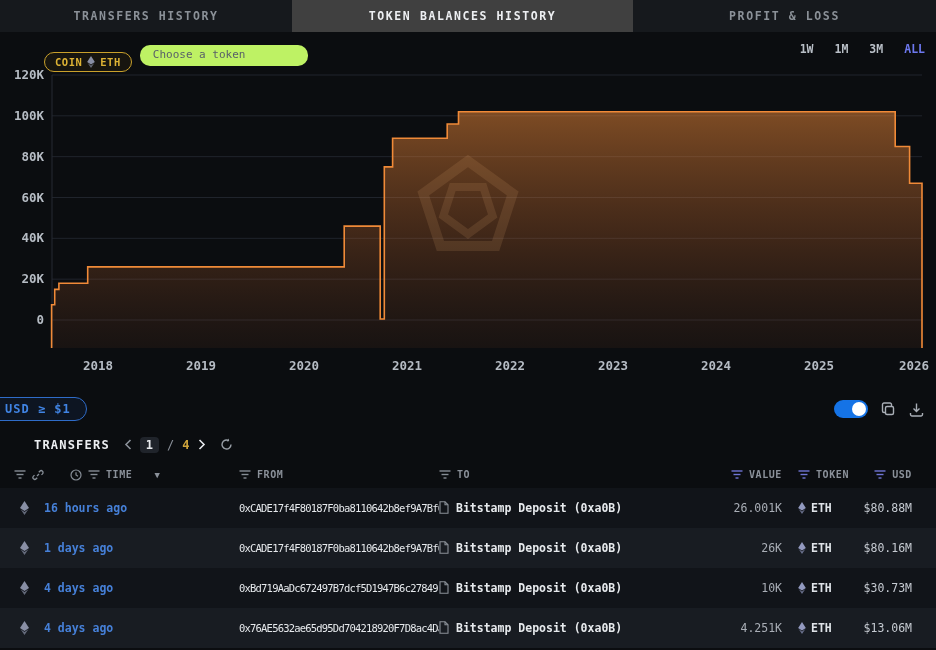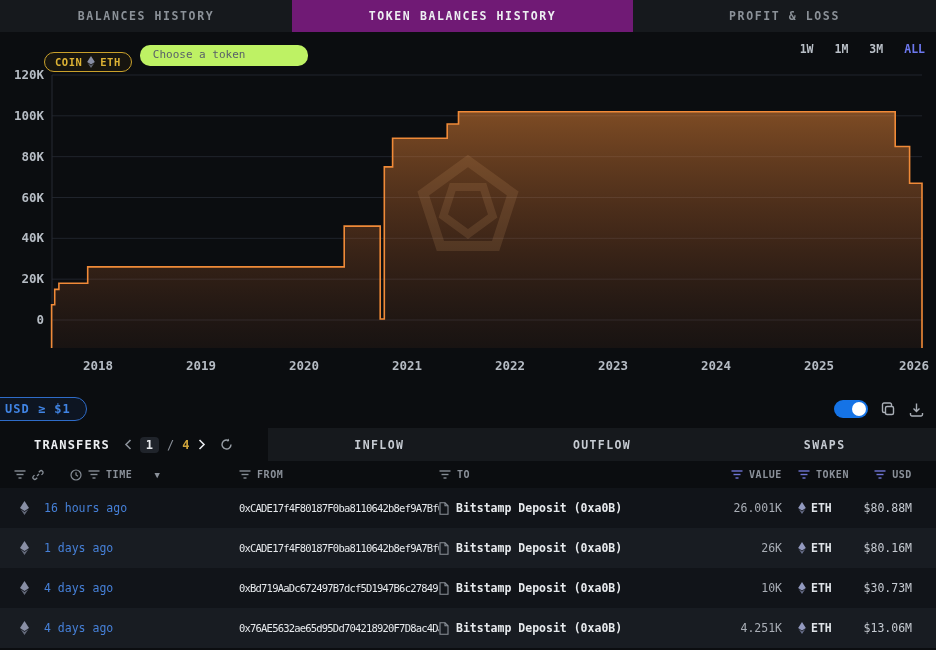--- a/index.html
+++ b/index.html
@@ -6,21 +6,21 @@
   html,body { background:#000; }
   body { width:936px; height:650px; overflow:hidden;
          font-family:"DejaVu Sans Mono","Liberation Mono",monospace; }
   .app { position:relative; width:936px; height:650px; background:#0b0d10; overflow:hidden; }
 
   
   .tabbar { display:flex; height:32px; }
   .tab { display:flex; align-items:center; justify-content:center;
          font-size:11.5px; font-weight:bold; letter-spacing:1.6px;
          color:#8b9198; background:#16191d; cursor:pointer; }
-  .tab.active { background:#701a75; color:#edeff2; }
+  .tab.active { background:#404040; color:#edeff2; }
   .tab.t1 { width:292px; } .tab.t2 { width:341px; } .tab.t3 { width:303px; }
 
   
   .chart-section { position:relative; height:358px; background:#0b0d10; }
   .controls { position:absolute; top:6px; left:44px; right:11px; height:22px;
               display:flex; align-items:center; z-index:2; }
   .coin-pill { display:flex; align-items:center; gap:5px; height:20px;
                border:1.5px solid #c9a02b; border-radius:12px; padding:0 10px;
                color:#ddb234; font-size:10.5px; font-weight:bold; letter-spacing:.5px;
                background:rgba(60,48,12,.25); cursor:pointer;margin-top:26px; }
@@ -63,39 +63,39 @@
   .grid { display:grid; grid-template-columns:30px 195px 200px 1fr 100px 72px 58px;
           padding:0 24px 0 14px; align-items:center; }
   .table-header { height:27px; color:#8b919a; font-size:10px; font-weight:bold;
                   letter-spacing:.6px; background:#0b0d10; }
   .th { display:flex; align-items:center; gap:6px; }
   .th.right { justify-content:flex-end; }
   .caret { color:#8b919a; font-size:9px; margin-left:16px; }
   .row { height:40px; cursor:pointer; }
   .row.odd { background:#111419; }
   .row.even { background:#181c22; }
-  .cell-time { color:#4680d8; font-size:11.5px; font-weight:normal; }
+  .cell-time { color:#4680d8; font-size:11.5px; font-weight:bold; }
   .cell-from { color:#e6e9ec; font-size:10.5px; letter-spacing:-0.8px;
                white-space:nowrap; overflow:hidden; }
-  .cell-to { display:flex; align-items:center; gap:7px; color:#e6e9ec; font-size:11.5px;
+  .cell-to { display:flex; gap:7px; color:#e6e9ec; font-size:11.5px;
              font-weight:bold; white-space:nowrap; overflow:hidden; }
   .cell-value { color:#a9aeb6; font-size:11.5px; text-align:right; }
   .cell-token { display:flex; align-items:center; gap:5px; padding-left:16px;
                 color:#dfe3e8; font-size:11.5px; font-weight:bold; }
   .cell-usd { color:#c6cbd2; font-size:11.5px; text-align:right; }
   .cell-icon { display:flex; align-items:center; padding-left:6px; }
   svg { display:block; }
 </style>
 </head>
 <body>
 
 <div class="app">
 
   <div class="tabbar">
-    <div class="tab t1">BALANCES HISTORY</div>
+    <div class="tab t1">TRANSFERS HISTORY</div>
     <div class="tab t2 active">TOKEN BALANCES HISTORY</div>
     <div class="tab t3">PROFIT &amp; LOSS</div>
   </div>
 
   <div class="chart-section">
     <div class="controls">
       <div class="coin-pill">
         <span>COIN</span>
         <span class="eth-slot">
             <svg width="8" height="12" viewBox="0 0 9 14">
@@ -187,25 +187,20 @@
         <span class="page-total">4</span>
         <svg width="8" height="11" viewBox="0 0 8 11">
             <path d="M1.5 1 6 5.5 1.5 10" fill="none" stroke="#e8eaee" stroke-width="1.6"></path>
           </svg>
         <svg width="13" height="13" viewBox="0 0 13 13" style="margin-left:6px">
           <path d="M11 6.5A4.5 4.5 0 1 1 8.8 2.6" fill="none" stroke="#9aa0a8" stroke-width="1.4"></path>
           <path d="M8.5 0.5 9.2 2.9 6.8 3.6z" fill="#9aa0a8"></path>
         </svg>
       </span>
     </div>
-    <div class="flow-tabs">
-      <div class="flow-tab">INFLOW</div>
-      <div class="flow-tab">OUTFLOW</div>
-      <div class="flow-tab">SWAPS</div>
-    </div>
   </div>
 
   <div class="grid table-header">
     <div class="th" style="overflow:visible">
       <span class="funnel-slot">
           <svg width="12" height="9" viewBox="0 0 12 9">
             <g stroke="#868d96" stroke-width="1.4">
  <line x1="0.5" y1="1" x2="11.5" y2="1"></line>
               <line x1="2.5" y1="4.5" x2="9.5" y2="4.5"></line>
               <line x1="4.5" y1="8" x2="7.5" y2="8"></line>

